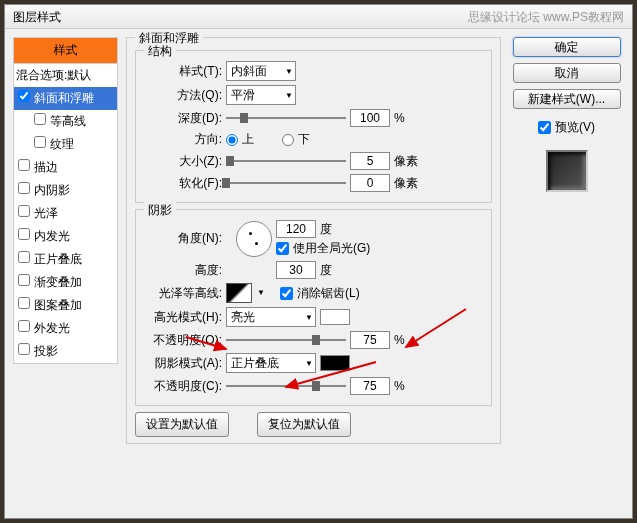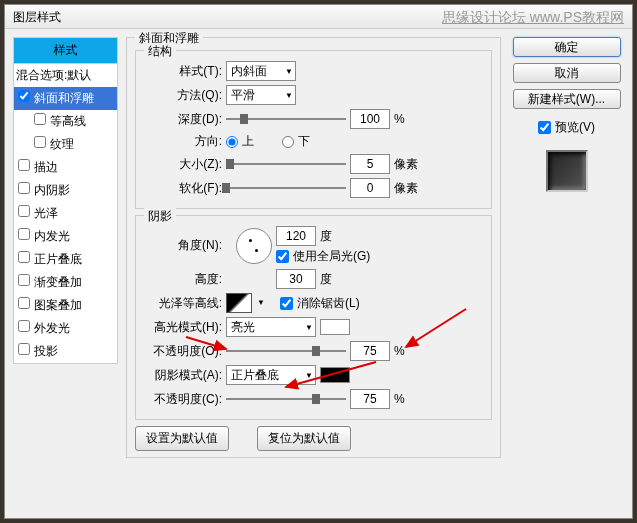--- a/index.html
+++ b/index.html
@@ -1,38 +1,38 @@
 <!DOCTYPE html>
 <html><head>
 <meta charset="utf-8">
 <style>
 * { box-sizing: border-box; margin: 0; padding: 0; font-family: "Microsoft YaHei", SimSun, sans-serif; font-size: 12px; }
 body { background: #3a332a; padding: 4px; }
 .dialog { background: #f0f0f0; border: 1px solid #888; width: 629px; height: 515px; position: relative; }
 .titlebar { background: linear-gradient(#fafafa, #e8e8e8); border-bottom: 1px solid #ccc; height: 24px; padding: 4px 8px; display: flex; justify-content: space-between; }
-.titlebar-right { color: #999; font-size: 14px; text-decoration: underline; }
+.titlebar-right { color: #999; font-size: 12px; }
 .content { display: flex; padding: 8px; gap: 8px; height: calc(100% - 24px); }
 .left-panel { width: 105px; }
 .styles-box { border: 1px solid #ccc; background: #fff; }
-.styles-header { text-align: center; padding: 4px; border-bottom: 1px solid #ccc; background: #0ea5e9; }
+.styles-header { text-align: center; padding: 4px; border-bottom: 1px solid #ccc; background: #f97316; }
 .style-item { padding: 3px 4px; display: flex; gap: 4px; cursor: pointer; }
 .style-item.blend { padding: 3px 2px; }
 .style-item input[type=checkbox] { width: 12px; height: 12px; }
 .style-item.selected { background: #3875d7; color: #fff; }
 .style-item.indent { padding-left: 20px; }
 .center-panel { flex: 1; position: relative; }
 .fieldset { border: 1px solid #ccc; padding: 6px 8px; margin-bottom: 6px; position: relative; }
 .fieldset-label { position: absolute; top: -8px; left: 8px; background: #f0f0f0; padding: 0 4px; }
 .row { display: flex; align-items: center; margin: 4px 0; gap: 4px; }
 .row-label { width: 78px; text-align: right; }
 .select { border: 1px solid #888; background: #fff; padding: 1px 4px; width: 70px; height: 20px; display: inline-flex; align-items: center; position: relative; }
 .select::after { content: "▼"; position: absolute; right: 2px; font-size: 8px; }
 .slider { flex: 0 0 120px; height: 16px; background: linear-gradient(to bottom, transparent 45%, #888 45%, #888 55%, transparent 55%); position: relative; }
 .slider-thumb { position: absolute; top: 3px; width: 8px; height: 10px; background: #666; transform: translateX(-50%); }
-.num-input { width: 40px; height: 18px; border: 1px solid #888; background: #fff; text-align: center; padding: 9px; }
+.num-input { width: 40px; height: 18px; border: 1px solid #888; background: #fff; text-align: center; padding: 1px; }
 .radio { width: 12px; height: 12px; }
 .angle-dial { width: 36px; height: 36px; border: 1px solid #888; border-radius: 50%; background: #fff; position: relative; margin-left: 10px; }
 .angle-dot { position: absolute; width: 3px; height: 3px; background: #000; border-radius: 50%; }
 .contour-swatch { width: 26px; height: 20px; border: 1px solid #555; background: linear-gradient(135deg, #000 0%, #000 45%, #fff 55%, #fff 100%); display: inline-block; position: relative; }
 .contour-swatch::after { content: "▼"; position: absolute; right: -14px; top: 4px; font-size: 8px; }
 .color-swatch { width: 30px; height: 16px; border: 1px solid #888; display: inline-block; }
 .right-panel { width: 115px; display: flex; flex-direction: column; gap: 6px; align-items: center; }
 .btn { width: 108px; height: 20px; border: 1px solid #888; background: linear-gradient(#fff, #e0e0e0); border-radius: 3px; cursor: pointer; display: flex; align-items: center; justify-content: center; }
 .btn.ok { border: 1px solid #4a7dc0; box-shadow: 0 0 2px #6af; }
 .preview-chk { display: flex; align-items: center; gap: 4px; padding: 4px; }

